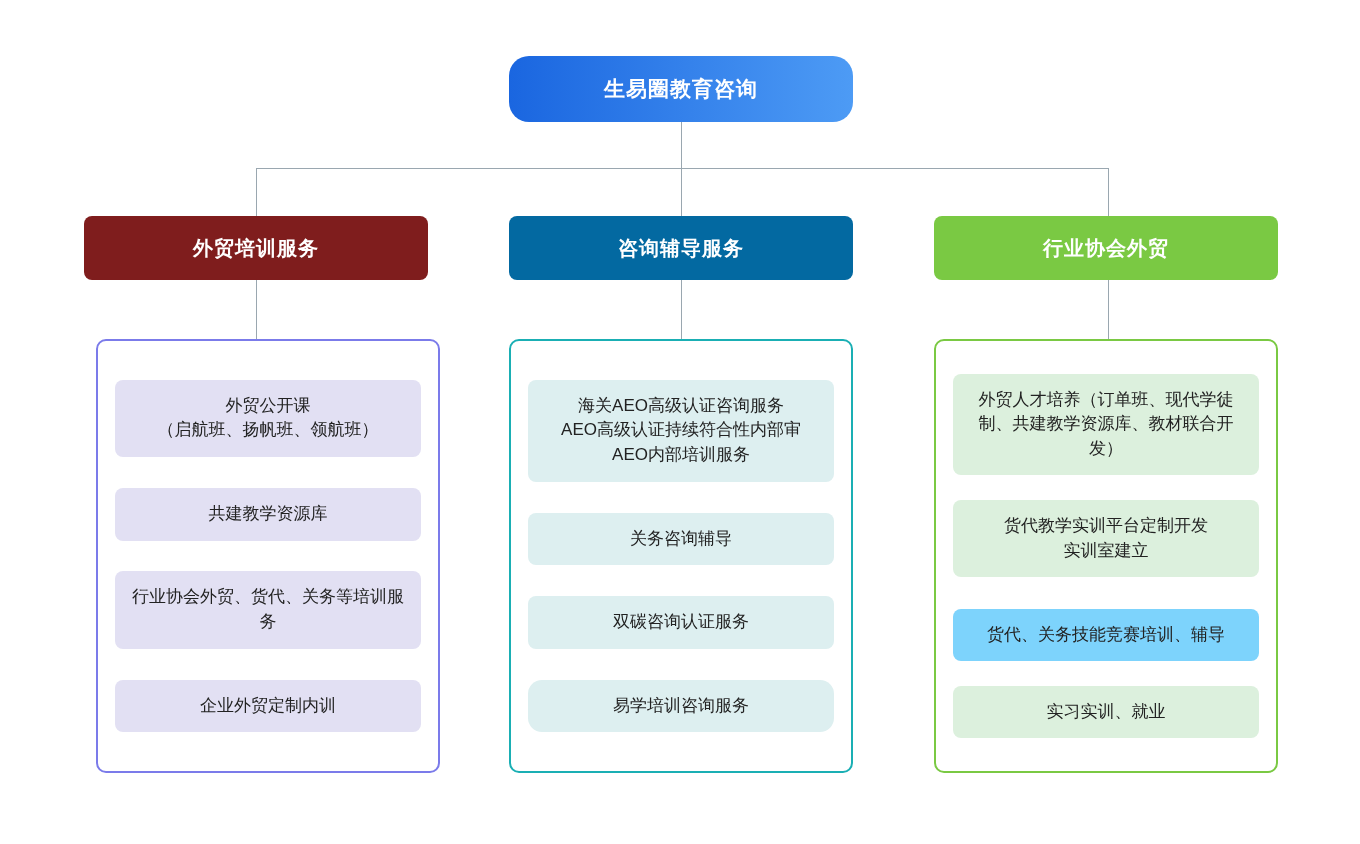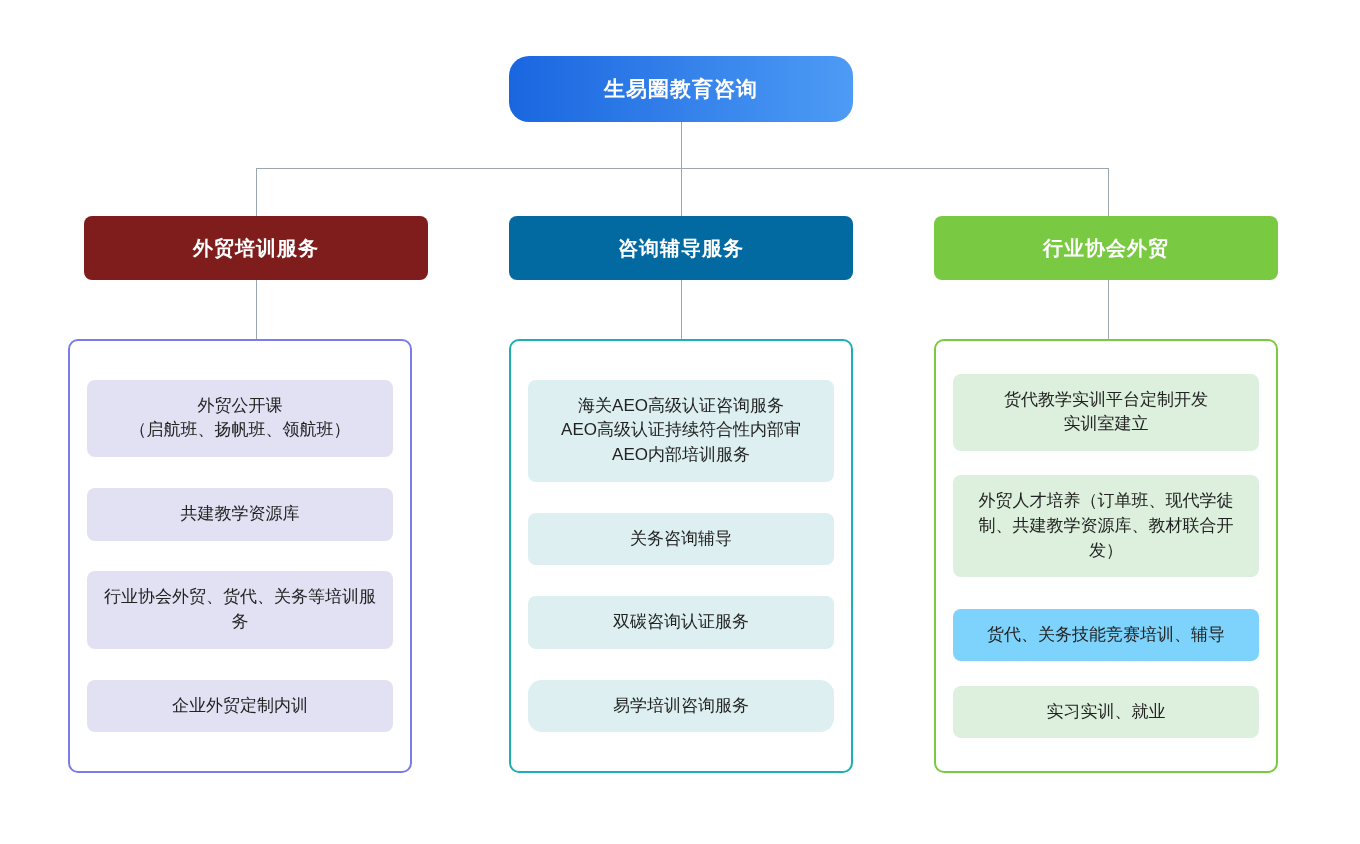--- a/index.html
+++ b/index.html
@@ -90,21 +90,21 @@
     line-height: 1.45;
     padding: 14px 10px;
     white-space: pre-line;
   }
 
   
   #col-0 { left: 84px; }
   #col-1 { left: 509px; }
   #col-2 { left: 934px; }
 
-  #box-0 { left: 68px; align-items: center; }
+  #box-0 { left: 96px; align-items: center; }
   #box-1 { left: 509px; }
   #box-2 { left: 934px; }
 </style>
 </head>
 <body>
 
 <div id="canvas">
 
   <div class="root-node" id="root-node" style="background: linear-gradient(90deg, rgb(26, 102, 224), rgb(77, 155, 245));">
     <span>生易圈教育咨询</span>
@@ -141,20 +141,20 @@
   <div class="branch-box" id="box-1" style="border-color: rgb(26, 175, 180);">
     <div class="card" style="background: rgb(221, 239, 240);">海关AEO高级认证咨询服务
 AEO高级认证持续符合性内部审
 AEO内部培训服务</div>
     <div class="card" style="background: rgb(221, 239, 240);">关务咨询辅导</div>
     <div class="card" style="background: rgb(221, 239, 240);">双碳咨询认证服务</div>
     <div class="card" style="background: rgb(221, 239, 240); border-radius: 14px;">易学培训咨询服务</div>
   </div>
 
   <div class="branch-box" id="box-2" style="border-color: rgb(122, 201, 67);">
+    <div class="card" style="background: rgb(220, 240, 221);">外贸人才培养（订单班、现代学徒制、共建教学资源库、教材联合开发）</div>
     <div class="card" style="background: rgb(220, 240, 221);">货代教学实训平台定制开发
 实训室建立</div>
-    <div class="card" style="background: rgb(220, 240, 221);">外贸人才培养（订单班、现代学徒制、共建教学资源库、教材联合开发）</div>
     <div class="card" style="background: #7dd3fc; margin-top: 7px;">货代、关务技能竞赛培训、辅导</div>
     <div class="card" style="background: rgb(220, 240, 221);">实习实训、就业</div>
   </div>
 
 </div>
 
 </body></html>

